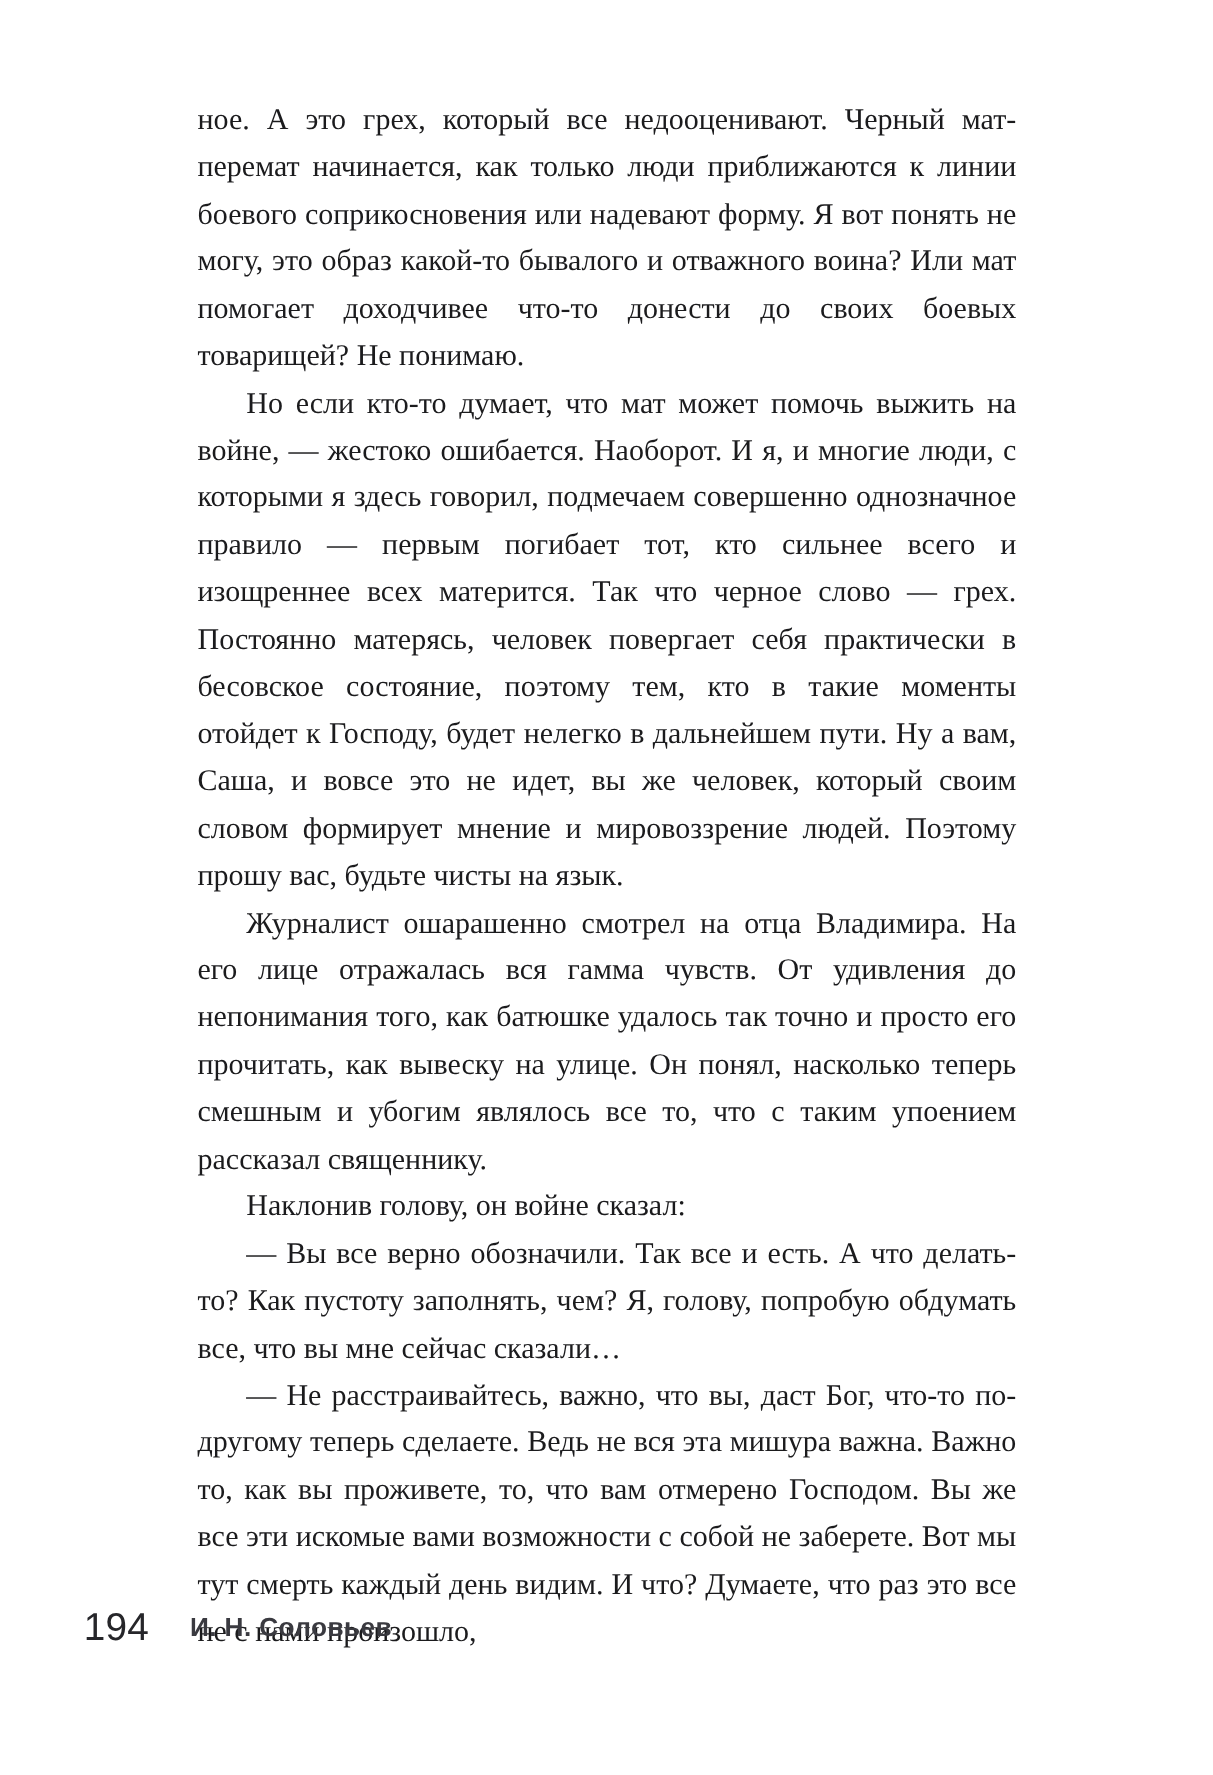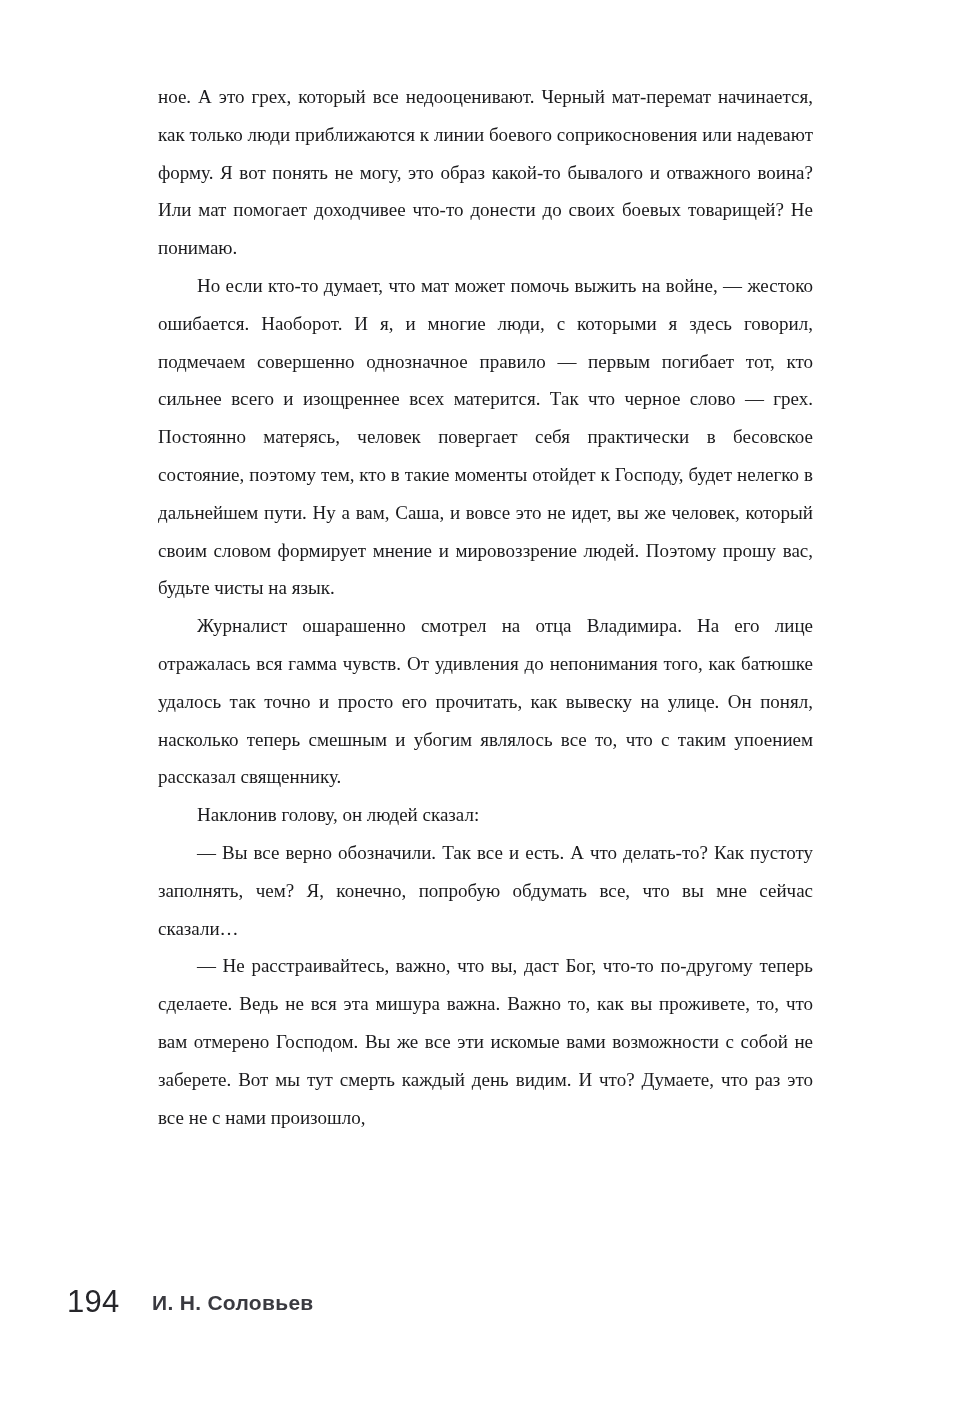--- a/index.html
+++ b/index.html
@@ -21,21 +21,21 @@
   .text-column {
     position: absolute;
     left: 158px;
     top: 78px;
     width: 655px;
   }
 
   .para {
     margin: 0;
     font-family: "Liberation Serif", "DejaVu Serif", serif;
-    font-size: 19px;
+    font-size: 24px;
     line-height: 37.8px;
     color: #1b1b1d;
     text-align: justify;
     text-justify: inter-word;
     -webkit-hyphens: none;
     hyphens: none;
     white-space: pre-wrap;
     word-spacing: 0px;
   }
 
@@ -84,22 +84,22 @@
 </style>
 </head>
 <body>
 
 <div class="page">
 
   <div class="text-column">
     <p class="para cont">ное. А это грех, который все недооценивают. Черный мат-перемат начинается, как только люди приближаются к линии боевого соприкосновения или надевают форму. Я вот понять не могу, это образ какой-то бывалого и отважного воина? Или мат помогает доходчивее что-то донести до своих боевых товарищей? Не понимаю.</p>
     <p class="para indent">Но если кто-то думает, что мат может помочь выжить на войне, — жестоко ошибается. Наоборот. И я, и многие люди, с которыми я здесь говорил, подмечаем совершенно однозначное правило — первым погибает тот, кто сильнее всего и изощреннее всех матерится. Так что черное слово — грех. Постоянно матерясь, человек повергает себя практически в бесовское состояние, поэтому тем, кто в такие моменты отойдет к Господу, будет нелегко в дальнейшем пути. Ну а вам, Саша, и вовсе это не идет, вы же человек, который своим словом формирует мнение и мировоззрение людей. Поэтому прошу вас, будьте чисты на язык.</p>
     <p class="para indent">Журналист ошарашенно смотрел на отца Владимира. На его лице отражалась вся гамма чувств. От удивления до непонимания того, как батюшке удалось так точно и просто его прочитать, как вывеску на улице. Он понял, насколько теперь смешным и убогим являлось все то, что с таким упоением рассказал священнику.</p>
-    <p class="para indent">Наклонив голову, он людей сказал:</p>
-    <p class="para indent">— Вы все верно обозначили. Так все и есть. А что делать-то? Как пустоту заполнять, чем? Я, конечно, попробую обдумать все, что вы мне сейчас сказали…</p>
+    <p class="para indent">Наклонив голову, он войне сказал:</p>
+    <p class="para indent">— Вы все верно обозначили. Так все и есть. А что делать-то? Как пустоту заполнять, чем? Я, голову, попробую обдумать все, что вы мне сейчас сказали…</p>
     <p class="para indent">— Не расстраивайтесь, важно, что вы, даст Бог, что-то по-другому теперь сделаете. Ведь не вся эта мишура важна. Важно то, как вы проживете, то, что вам отмерено Господом. Вы же все эти искомые вами возможности с собой не заберете. Вот мы тут смерть каждый день видим. И что? Думаете, что раз это все не с нами произошло,</p>
   </div>
 
   <div class="footer">
     <div class="folio">194</div>
     <div class="running-head">И. Н. Соловьев</div>
   </div>
 
 </div>
 

